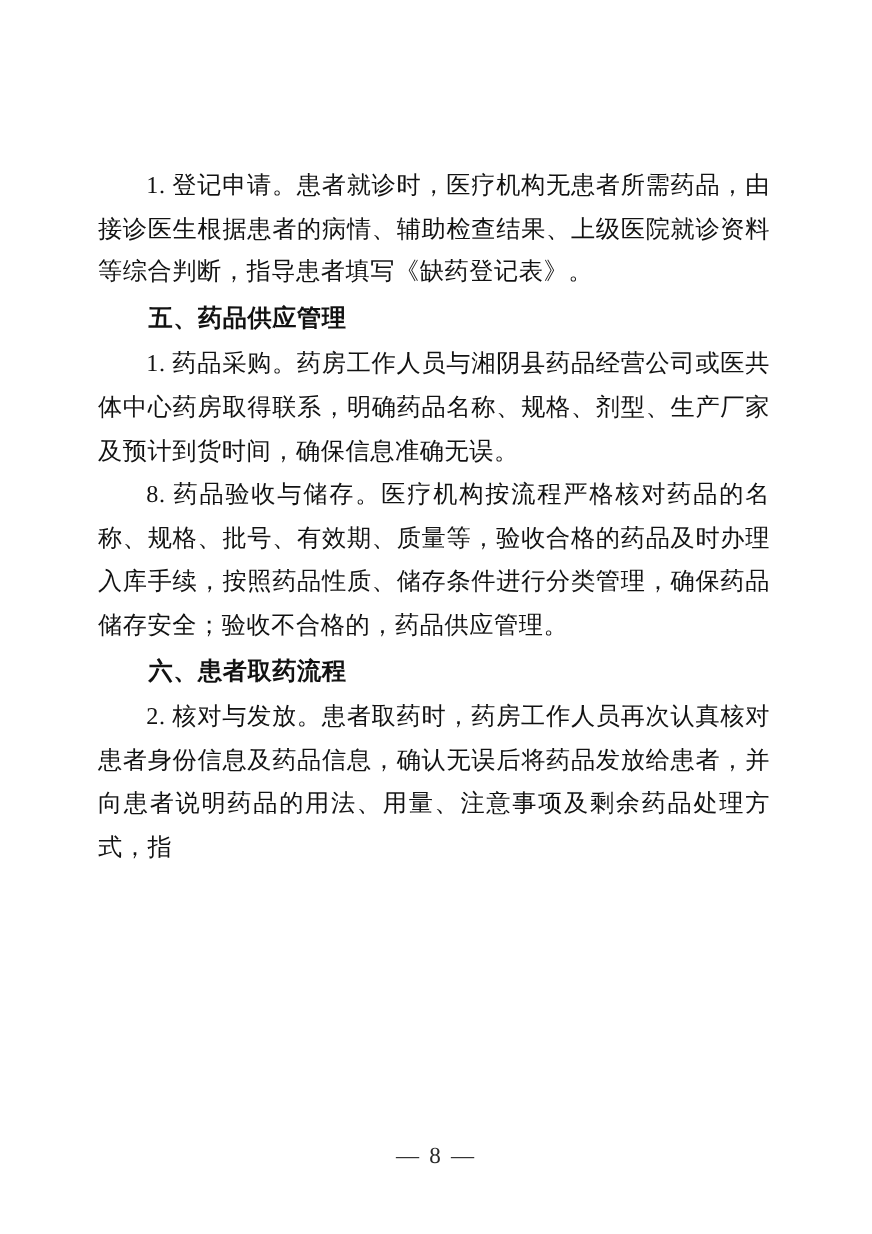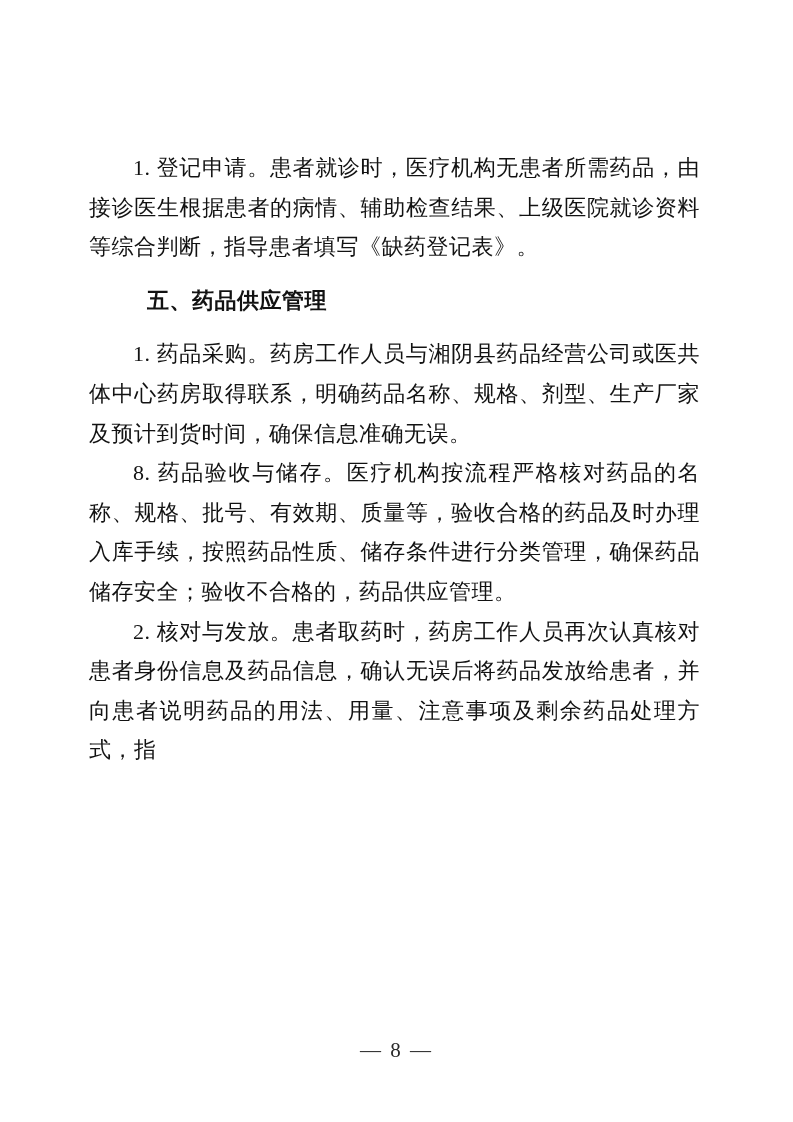--- a/index.html
+++ b/index.html
@@ -28,21 +28,21 @@
     letter-spacing: 0.5px;
   }
   .para {
     margin: 0;
     text-indent: 44px;
   }
   .para .lead {
     font-weight: normal;
   }
   .heading {
-    margin: 14px;
+    margin: 2px;
     text-indent: 44px;
     font-family: "Liberation Sans", sans-serif;
     font-weight: 700;
   }
   .page-footer {
     position: absolute;
     left: 0;
     top: 1038px;
     width: 100%;
     text-align: center;
@@ -55,18 +55,19 @@
 </head>
 <body>
 
 <div class="page">
   <div class="doc-body">
 
   <p class="para"><span class="lead">1. 登记申请。</span><span>患者就诊时，医疗机构无患者所需药品，由接诊医生根据患者的病情、辅助检查结果、上级医院就诊资料等综合判断，指导患者填写《缺药登记表》。</span></p>
       <p class="heading"><span>五、药品供应管理</span></p>
       <p class="para"><span class="lead">1. 药品采购。</span><span>药房工作人员与湘阴县药品经营公司或医共体中心药房取得联系，明确药品名称、规格、剂型、生产厂家及预计到货时间，确保信息准确无误。</span></p>
       <p class="para"><span class="lead">8. 药品验收与储存。</span><span>医疗机构按流程严格核对药品的名称、规格、批号、有效期、质量等，验收合格的药品及时办理入库手续，按照药品性质、储存条件进行分类管理，确保药品储存安全；验收不合格的，药品供应管理。</span></p>
+      <p class="heading"><span>六、患者取药流程</span></p>
       <p class="para"><span class="lead">2. 核对与发放。</span><span>患者取药时，药房工作人员再次认真核对患者身份信息及药品信息，确认无误后将药品发放给患者，并向患者说明药品的用法、用量、注意事项及剩余药品处理方式，指</span></p>
     </div>
   <div class="page-footer">
     <span>— 8 —</span>
   </div>
 </div>
 
 </body></html>

